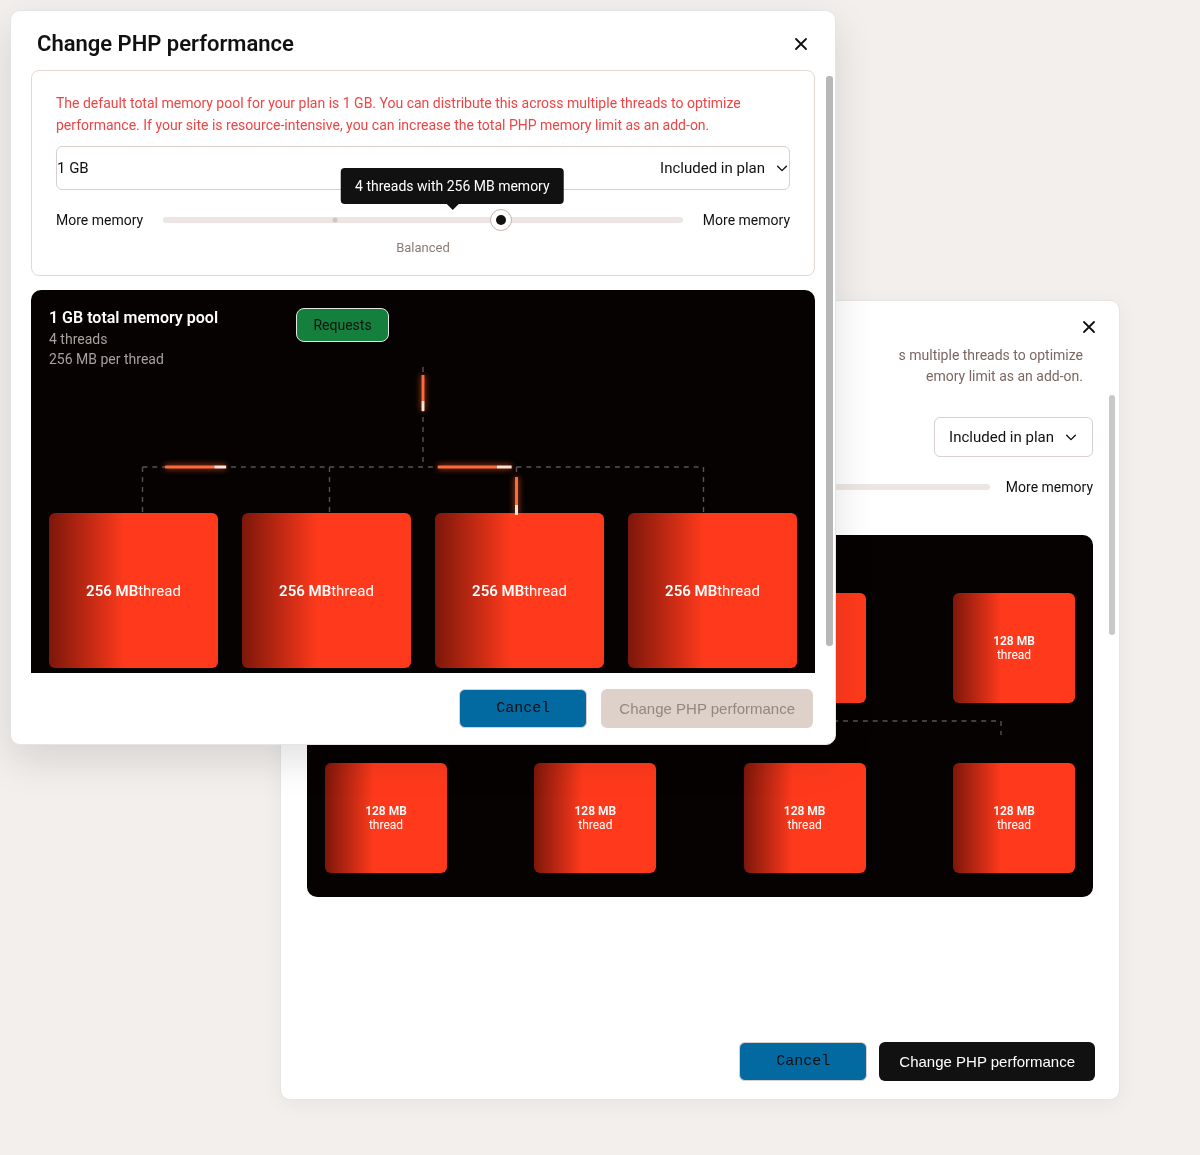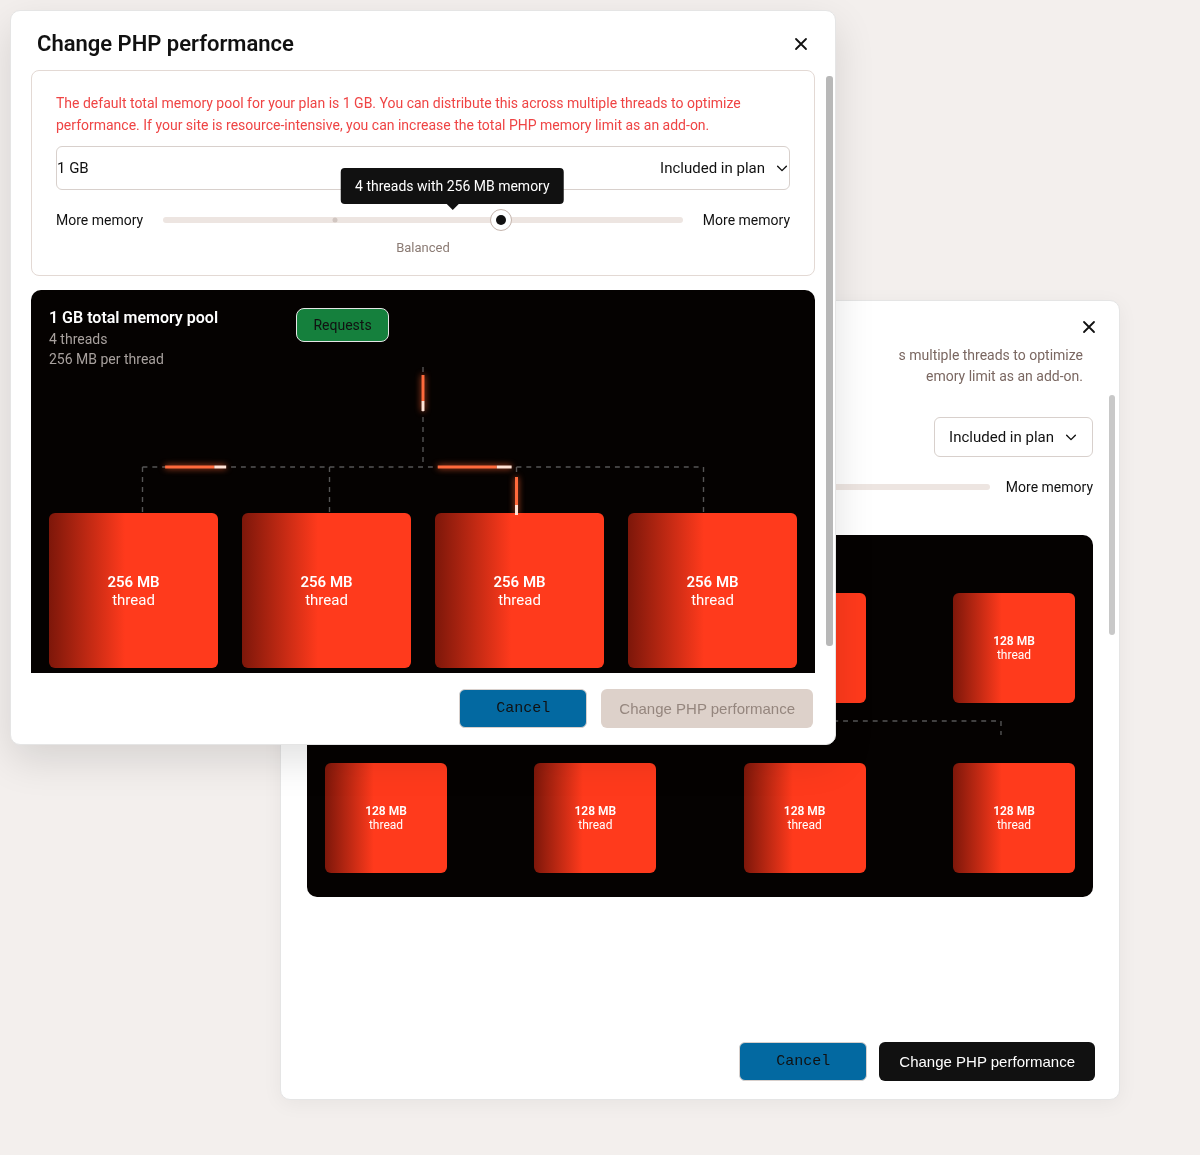--- a/index.html
+++ b/index.html
@@ -141,21 +141,21 @@
     background:#15803d; color:#111; font-size:14px; border-radius:8px; padding:8px 16px;
     border:1px solid #e5e5e5; margin-left:-180px;
   }
   .conn-canvas { position:relative; height:150px; }
   .conn-svg { position:absolute; inset:0; width:100%; height:100%; }
   .dash { stroke:#555; stroke-width:1.4; stroke-dasharray:5 5; fill:none; }
   .spark { filter:drop-shadow(0 0 3px rgba(255,100,50,0.9)); }
   .threads-row { display:flex; gap:24px; justify-content:space-between; margin-top:-4px; }
   .thread-lg {
     flex:1; height:155px; border-radius:6px; color:#fff;
-    display:flex; flex-direction:column; align-items:center; justify-content:center;
+    display:flex; flex-direction:row; align-items:center; justify-content:center;
     background: linear-gradient(90deg,#7d170a 0%,#ff3a1c 45%,#ff3a1c 100%);
     font-size:15px; text-align:center;
   }
   .thread-lg .mem { font-weight:600; }
 
   .fm-footer {
     display:flex; justify-content:flex-end; gap:14px; padding:16px 22px;
   }
   .btn-disabled {
     background:#ddd1ca; color:#95867e; border:none; border-radius:6px; padding:10px 18px;

